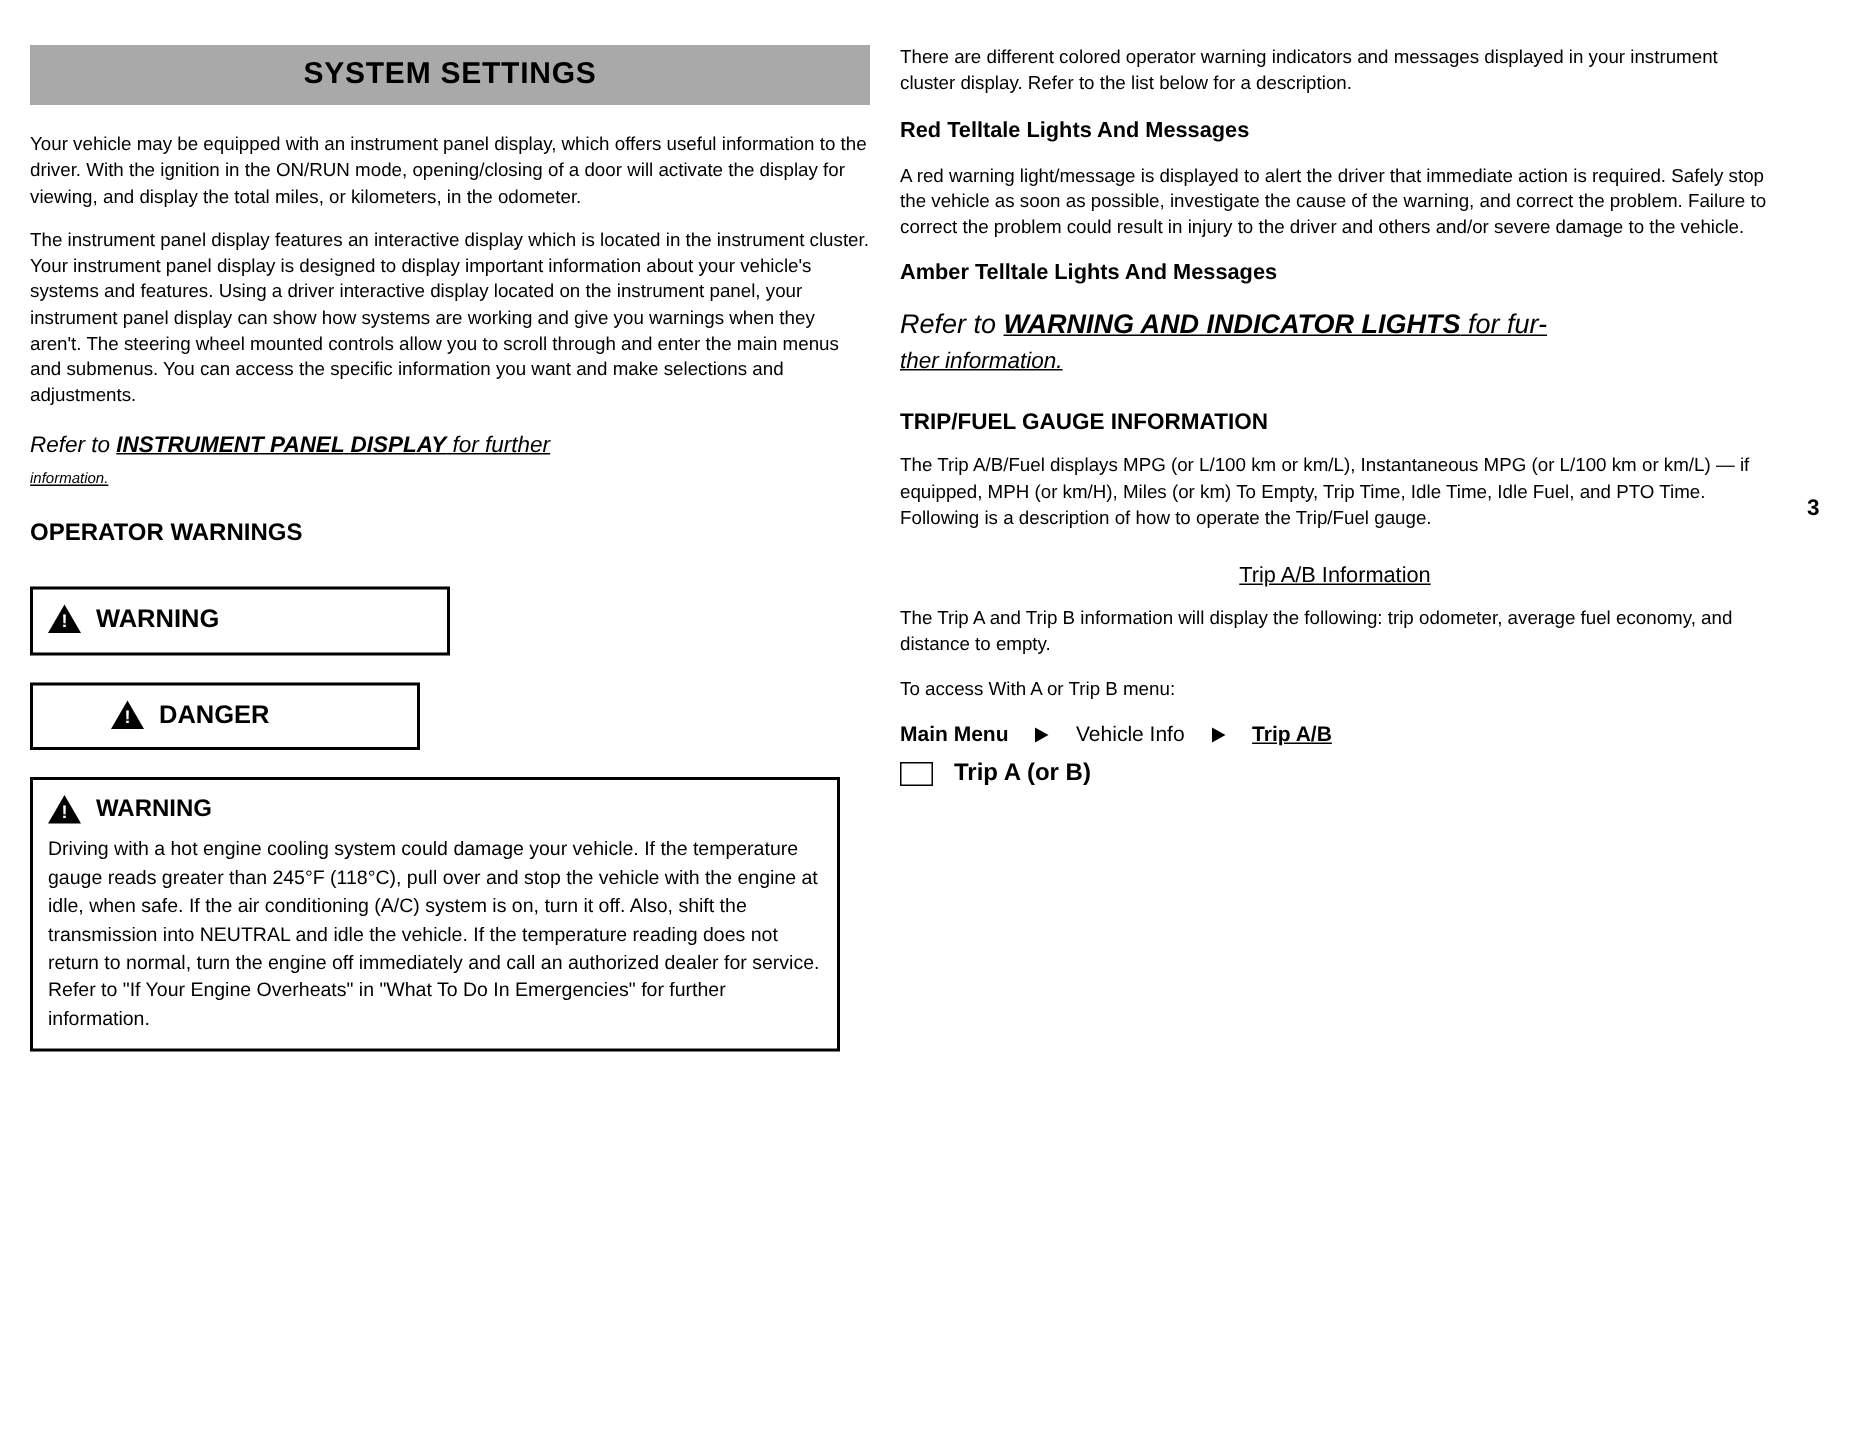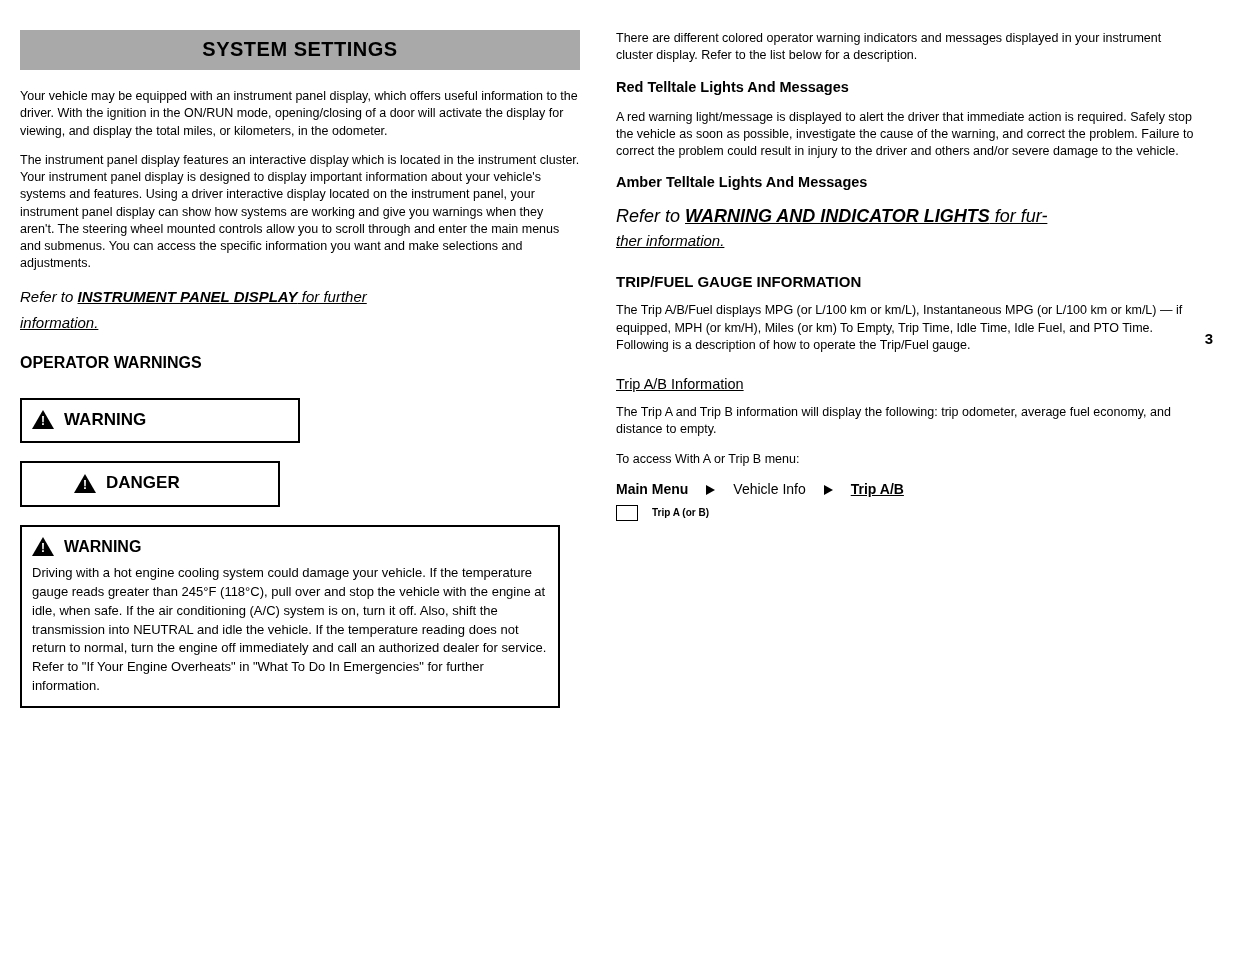--- a/index.html
+++ b/index.html
@@ -8,21 +8,21 @@
     width: 1235px;
     height: 954px;
     background: #fff;
     font-family: Arial, Helvetica, sans-serif;
     color: #000;
     position: relative;
     overflow: hidden;
   }
   .content {
     display: flex;
-    gap: 36px;
+    gap: 20px;
     padding: 30px 20px 30px 20px;
     box-sizing: border-box;
   }
   .col {
     width: 560px;
     font-size: 12.5px;
     line-height: 1.38;
   }
   .col-right { width: 580px; }
   .section-banner {
@@ -39,21 +39,21 @@
   p { margin: 0 0 12px 0; }
   .ref-line {
     font-size: 15px;
     font-style: italic;
     margin: 14px 0 6px 0;
   }
   .ref-line .bold-under { font-weight: bold; font-style: italic; text-decoration: underline; }
   .ref-under { text-decoration: underline; font-style: italic; text-align: right; }
   .sub-ref {
     font-style: italic;
-    font-size: 15px;
+    font-size: 10px;
     text-decoration: underline;
     margin: 4px 0 18px 0;
   }
   .info-line { font-size: 16px; font-weight: bold; margin: 10px 0 24px 0; }
   .warn-box, .danger-box, .big-warn-box {
     border: 2px solid #000;
     padding: 8px 10px 10px 10px;
     margin-bottom: 18px;
     box-sizing: border-box;
     font-size: 14px;
@@ -102,23 +102,23 @@
     gap: 18px;
     font-size: 14px;
     margin: 12px 0 6px 0;
   }
   .arrow-r {
     width: 0; height: 0;
     border-top: 5px solid transparent;
     border-bottom: 5px solid transparent;
     border-left: 9px solid #000;
   }
-  .menu-title-row { display: flex; align-items: center; gap: 14px; font-size: 10px; margin-bottom: 10px; }
+  .menu-title-row { display: flex; align-items: center; gap: 14px; font-size: 16px; margin-bottom: 10px; }
   .icon-rect { width: 20px; height: 14px; border: 1px solid #000; }
-  .section-sub { text-decoration: underline; font-size: 14.5px; margin: 20px 0 10px 0; }
+  .section-sub { text-decoration: underline; font-size: 14.5px; margin: 20px 0 10px 0; text-align: center; }
   .small-note { font-size: 12.5px; }
   .menu-last { text-decoration: underline; font-weight: bold; }
 </style>
 </head>
 <body>
 
 <div class="content">
 
   <div class="col">
     <div class="section-banner">

